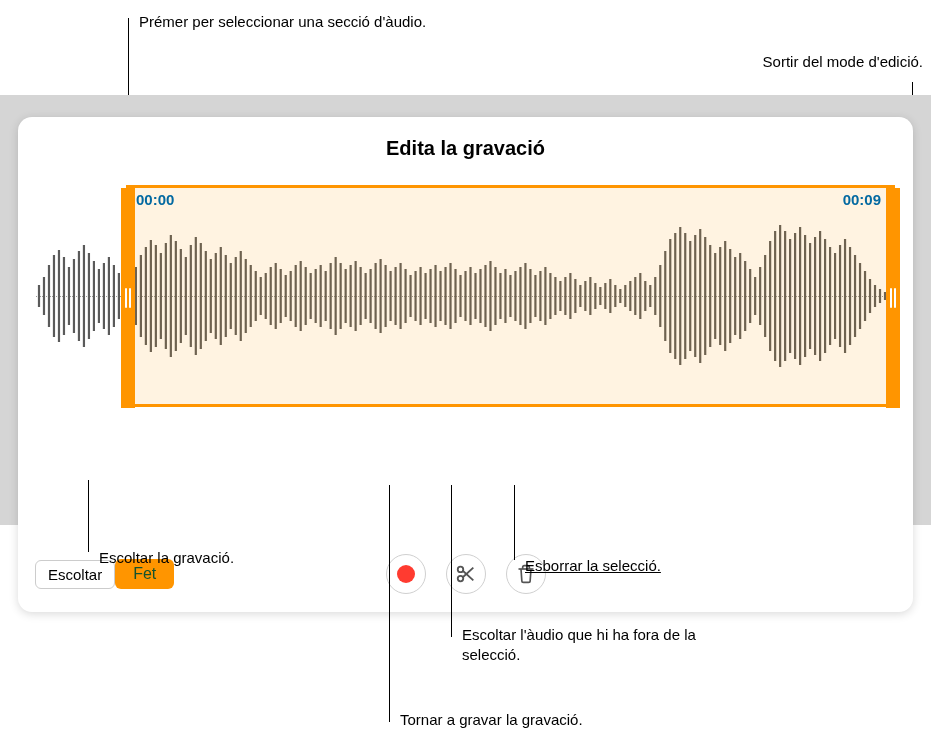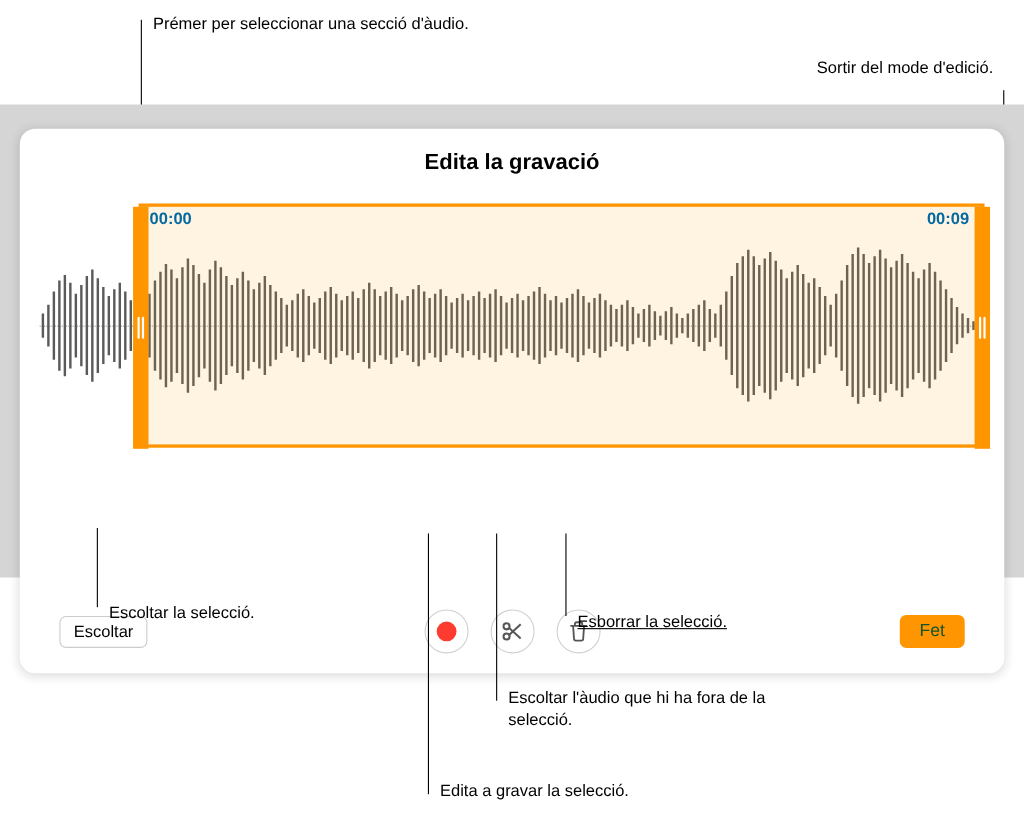--- a/index.html
+++ b/index.html
@@ -23,41 +23,41 @@
     .handle-right { right: -8px; }
     .handle-grip { position: absolute; top: 50%; left: 50%; transform: translate(-50%, -50%); display: flex; gap: 2px; }
     .handle-grip span { width: 2px; height: 20px; background: #fff; border-radius: 1px; }
     
     .time-label { position: absolute; top: 6px; font-size: 15px; font-weight: 600; color: #0369a1; }
     .time-start { left: 100px; }
     .time-end { right: 14px; }
     
     .waveform-svg { position: absolute; top: 0; left: 0; width: 100%; height: 100%; }
     
-    .toolbar { position: absolute; bottom: 18px; left: 0; right: 0; height: 40px; display: flex; align-items: center; justify-content: space-between; padding: 0 36px; }
+    .toolbar { position: absolute; bottom: 18px; left: 0; right: 0; height: 40px; display: flex; align-items: center; padding: 0 17px; }
     
     .btn-listen { background: #fff; border: 1px solid #ccc; border-radius: 6px; padding: 5px 12px; font-size: 15px; color: #000; cursor: pointer; }
     
     .center-buttons { display: flex; gap: 20px; align-items: center; position: absolute; left: 50%; transform: translateX(-50%); }
     
     .icon-btn { width: 40px; height: 40px; border-radius: 50%; border: 1px solid #d0d0d0; background: #fff; display: flex; align-items: center; justify-content: center; cursor: pointer; }
     
     .record-dot { width: 18px; height: 18px; border-radius: 50%; background: #ff3b30; }
     
     .btn-done { background: #ff9500; color: #14532d; border: none; border-radius: 6px; padding: 6px 18px; font-size: 16px; font-weight: 500; cursor: pointer; }
     
     .midline { position: absolute; left: 0; right: 0; top: 50%; height: 0; border-top: 1px dotted #999; }
   </style>
 </head>
 <body>
 
 <div class="callout" style="left: 139px; top: 12px; width: 300px;">Prémer per seleccionar una secció d'àudio.</div>
 <div class="callout-line" style="left: 128px; top: 18px; width: 1px; height: 170px;"></div>
 
-<div class="callout" style="right: 28px; top: 52px; text-align: center; margin-left: 40px;">Sortir del mode d'edició.</div>
+<div class="callout" style="right: 8px; top: 52px; text-align: center; margin-left: 40px;">Sortir del mode d'edició.</div>
 <div class="callout-line" style="right: 18px; top: 82px; width: 1px; height: 385px;"></div>
 <div class="callout-line" style="right: 18px; top: 467px; width: 40px; height: 1px;"></div>
 
 <div class="gray-band"></div>
 
 <div class="panel">
   <div class="panel-title">Edita la gravació</div>
 
   <div class="waveform-container">
     <div class="midline"></div>
@@ -278,23 +278,23 @@
             <path d="M8 6V4a2 2 0 012-2h4a2 2 0 012 2v2"></path>
             <path d="M6 6l1 14a2 2 0 002 2h6a2 2 0 002-2l1-14"></path>
         </svg>
       </button>
     </div>
 
     <button class="btn-done">Fet</button>
   </div>
 </div>
 
-<div class="callout" style="left: 99px; top: 548px; width: 180px;">Escoltar la selecció.</div>
+<div class="callout" style="left: 99px; top: 548px; width: 180px;">Escoltar la gravació.</div>
 <div class="callout-line" style="left: 88px; top: 480px; width: 1px; height: 72px;"></div>
 
-<div class="callout" style="left: 400px; top: 710px;">Edita a gravar la selecció.</div>
+<div class="callout" style="left: 400px; top: 710px;">Tornar a gravar la gravació.</div>
 <div class="callout-line" style="left: 389px; top: 485px; width: 1px; height: 237px;"></div>
 
 <div class="callout" style="left: 462px; top: 625px; width: 280px;">Escoltar l'àudio que hi ha fora de la selecció.</div>
 <div class="callout-line" style="left: 451px; top: 485px; width: 1px; height: 152px;"></div>
 
 <div class="callout" style="left: 525px; top: 556px; text-decoration: underline;">Esborrar la selecció.</div>
 <div class="callout-line" style="left: 514px; top: 485px; width: 1px; height: 75px;"></div>
 
 </body></html>

